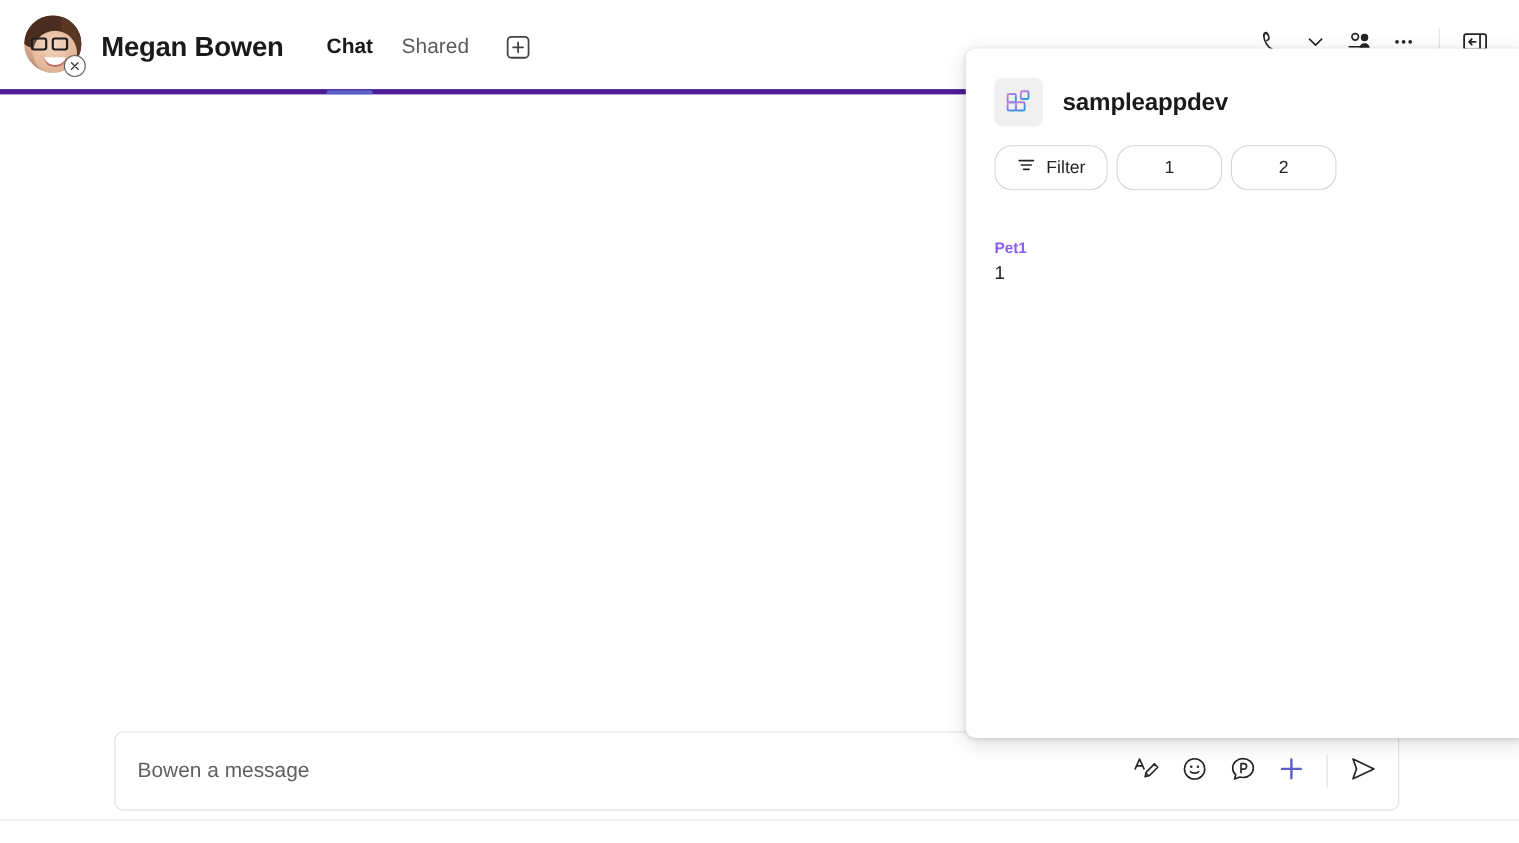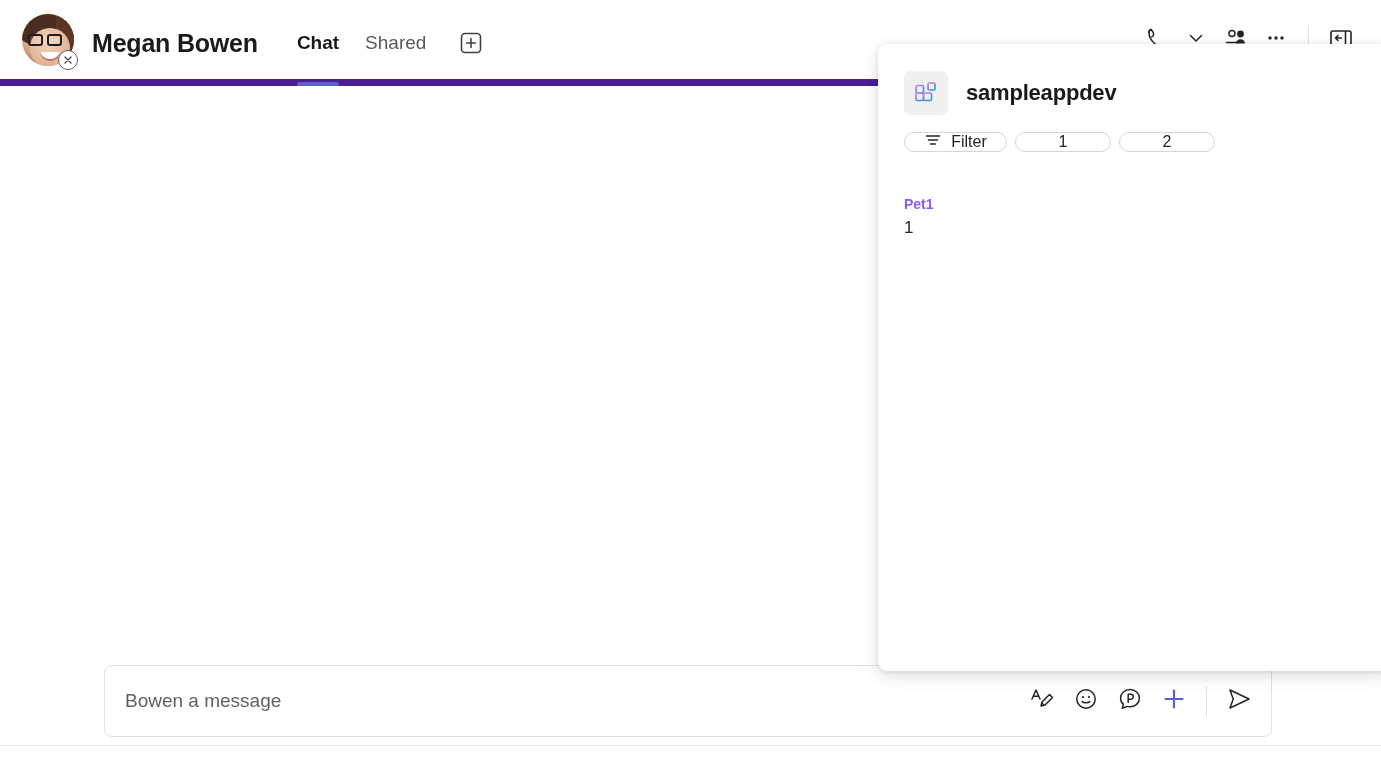--- a/index.html
+++ b/index.html
@@ -8,21 +8,21 @@
     background: #ffffff;
     font-family: "Liberation Sans", sans-serif;
     overflow: hidden;
   }
   #app { position: relative; width: 1381px; height: 766px; background:#fff; }
 
   
   .header {
     position: absolute; left: 0; top: 0; width: 1381px; height: 86px;
     background: #ffffff;
-    border-bottom: 7px solid #4c1d95;
+    border-bottom: 5px solid #4c1d95;
   }
   .header-left {
     position: absolute; left: 22px; top: 0; height: 86px;
     display: flex; align-items: center; gap: 0;
   }
   .avatar-wrap { position: relative; width: 52px; height: 52px; margin-top: -6px; }
   .avatar {
     width: 52px; height: 52px; border-radius: 50%;
     overflow: hidden; position: relative;
     background: radial-gradient(circle at 40% 35%, #f0cdb4 0%, #d9a98a 45%, #8c5f4a 100%);
@@ -130,21 +130,21 @@
   .app-icon {
     width: 44px; height: 44px; border-radius: 7px; background: #f0f0f0;
     display:flex; align-items:center; justify-content:center; flex: 0 0 auto;
   }
   .app-title {
     margin-left: 18px; font-size: 22px; font-weight: 700; color:#1b1a19;
     letter-spacing: -0.2px;
   }
   .chips { display:flex; align-items:center; gap: 8px; padding: 17px 0 0 26px; }
   .chip {
-    height: 20px; border: 1px solid #d6d6d6; border-radius: 16px;
+    height: 41px; border: 1px solid #d6d6d6; border-radius: 16px;
     display:flex; align-items:center; justify-content:center;
     font-size: 16px; color:#242424; background:#fff; cursor:pointer;
     padding: 0 18px;
   }
   .chip.filter { gap: 9px; width: 103px; }
   .chip.num { width: 96px; }
   .panel-content { padding: 43px 0 0 26px; }
   .row-title { font-size: 14px; font-weight: 700; color:#8b5cf6; line-height: 1.35; }
   .row-sub { font-size: 17px; color:#242424; line-height: 1.4; margin-top: 2px; }
 </style>

